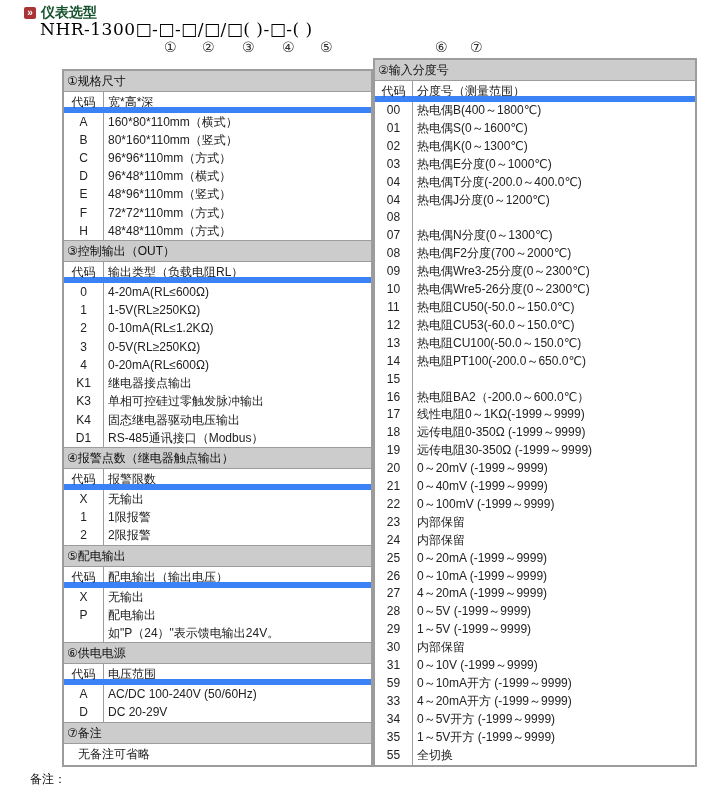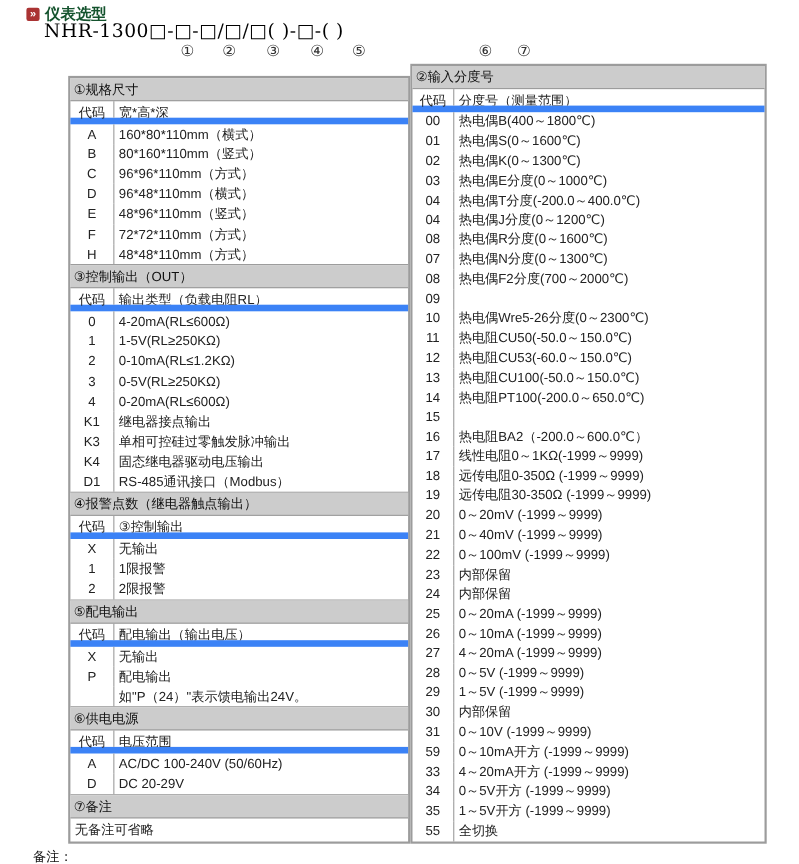--- a/index.html
+++ b/index.html
@@ -55,21 +55,21 @@
   .colhdr .code { line-height:20px; }
   .code {
     width:40px; min-width:40px; text-align:center;
     border-right:1px solid #9c9c9c; white-space:nowrap;
   }
   .tbl-right .code { width:38px; min-width:38px; }
   .desc { flex:1; padding-left:4px; white-space:nowrap; overflow:hidden; }
   .rows { width:100%; }
   .row { display:flex; font-size:12px; line-height:18.2px; }
   .tbl-right .row { line-height:17.9px; }
-  .note-row { font-size:12px; line-height:21px; padding-left:4px; }
+  .note-row { font-size:12px; line-height:21px; padding-left:14px; }
   
   .footer-note { position:absolute; left:30px; top:771px; font-size:12px; color:#111; }
 </style>
 </head>
 <body>
 
 <div class="page">
 
   <div class="header">
     <span class="hdr-icon">»</span>
@@ -196,21 +196,21 @@
               <span class="code">D1</span>
               <span class="desc">RS-485通讯接口（Modbus）</span>
             </div>
           </div>
       </div>
 
       <div class="section">
         <div class="bar">④报警点数（继电器触点输出）</div>
         <div class="colhdr">
           <span class="code">代码</span>
-          <span class="desc">③控制输出</span>
+          <span class="desc">报警限数</span>
         </div>
         <div class="rows">
 
             <div class="row">
               <span class="code">X</span>
               <span class="desc">无输出</span>
             </div>
 
             <div class="row">
               <span class="code">1</span>
@@ -310,35 +310,35 @@
               <span class="desc">热电偶T分度(-200.0～400.0℃)</span>
             </div>
 
             <div class="row">
               <span class="code">04</span>
               <span class="desc">热电偶J分度(0～1200℃)</span>
             </div>
 
             <div class="row">
               <span class="code">08</span>
-              <span class="desc">热电偶R分度(0～1600℃)</span>
             </div>
 
             <div class="row">
               <span class="code">07</span>
               <span class="desc">热电偶N分度(0～1300℃)</span>
             </div>
 
             <div class="row">
               <span class="code">08</span>
               <span class="desc">热电偶F2分度(700～2000℃)</span>
             </div>
 
             <div class="row">
               <span class="code">09</span>
+              <span class="desc">热电偶Wre3-25分度(0～2300℃)</span>
             </div>
 
             <div class="row">
               <span class="code">10</span>
               <span class="desc">热电偶Wre5-26分度(0～2300℃)</span>
             </div>
 
             <div class="row">
               <span class="code">11</span>
               <span class="desc">热电阻CU50(-50.0～150.0℃)</span>

